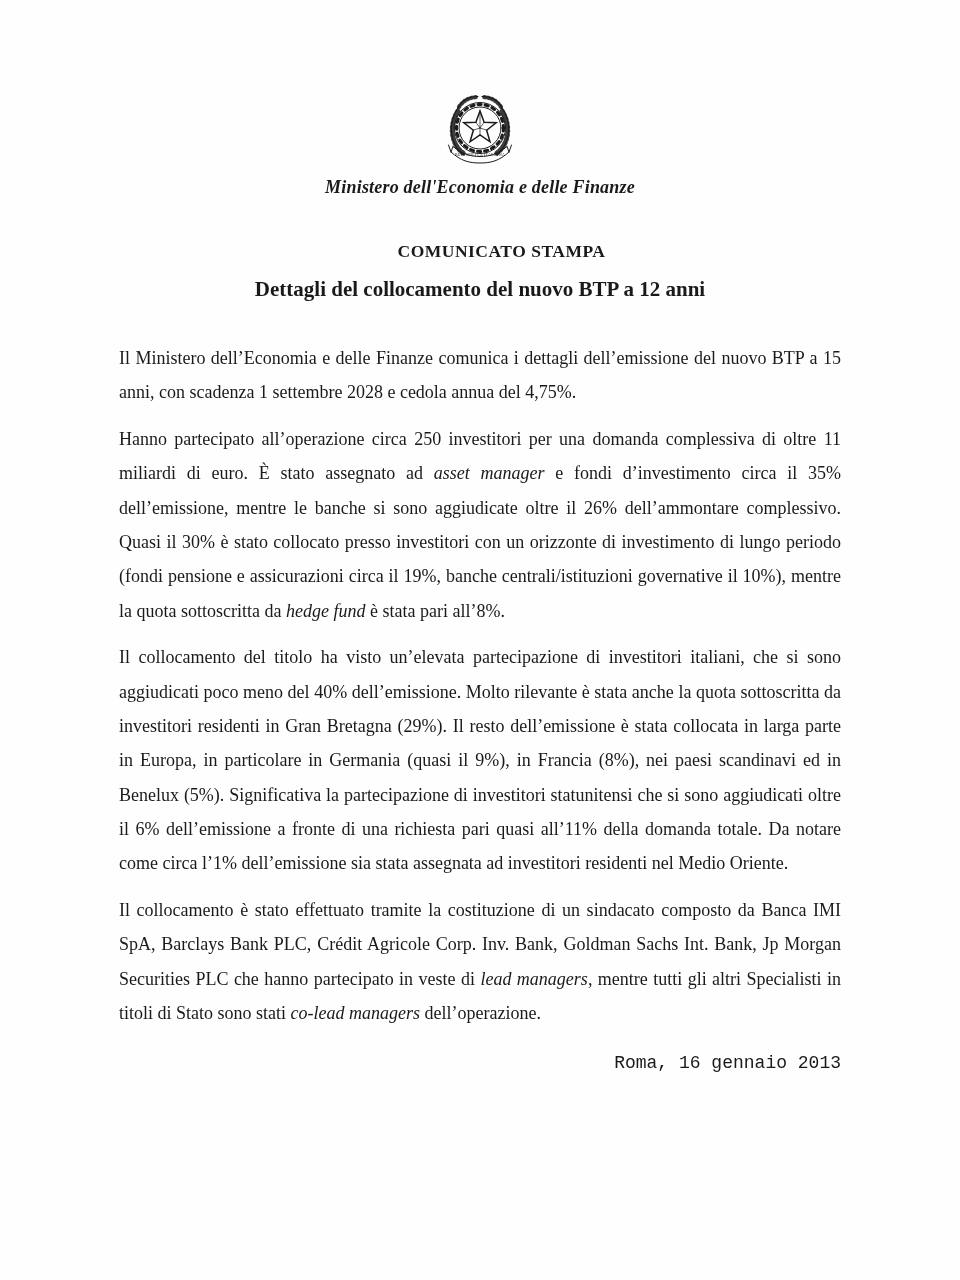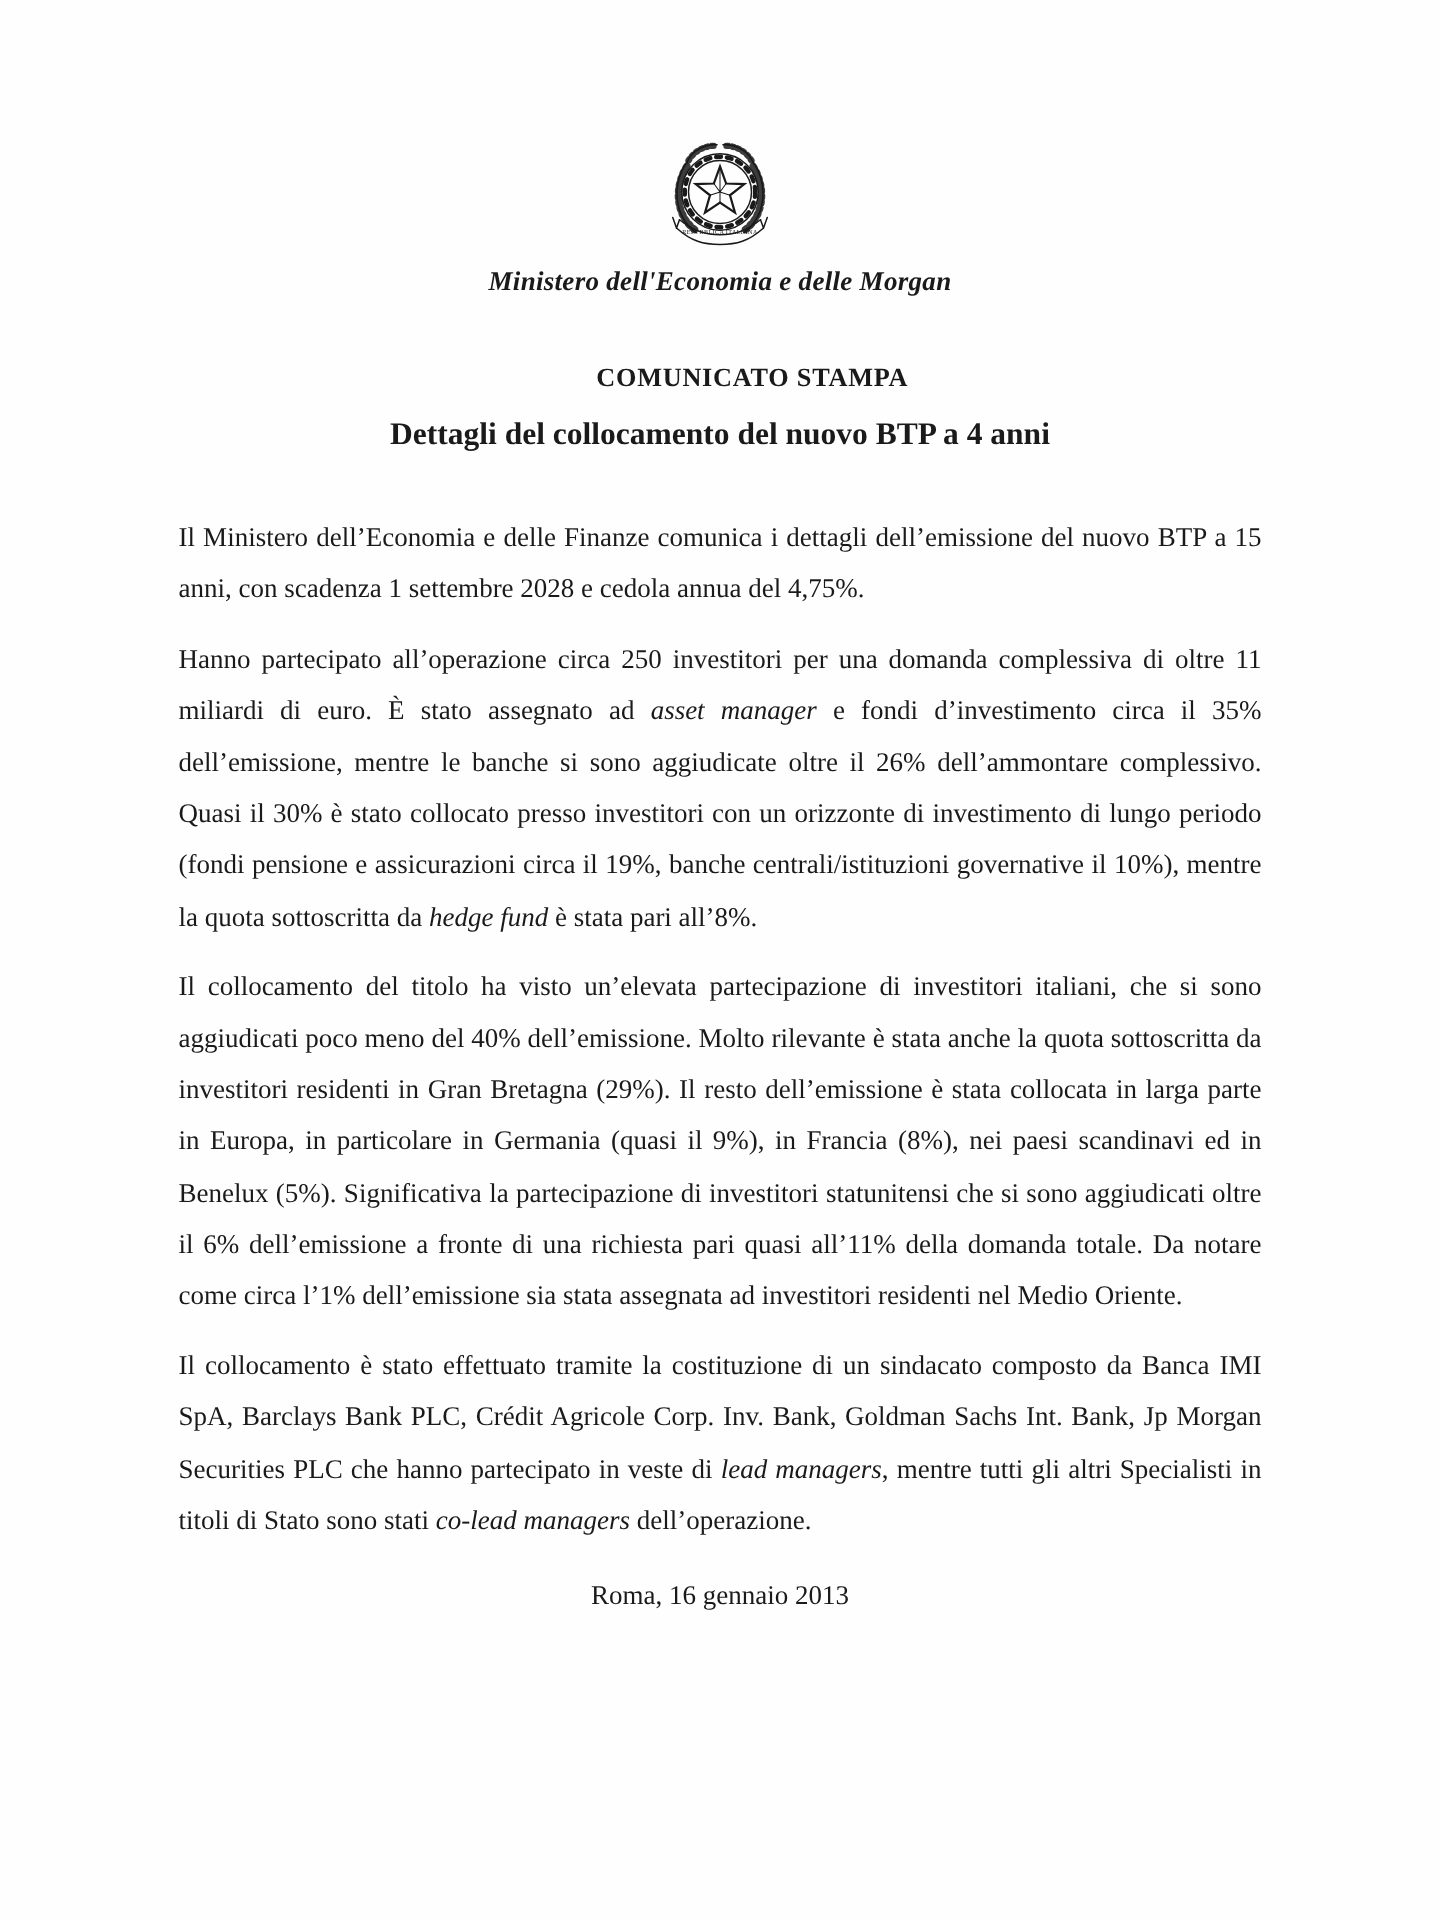--- a/index.html
+++ b/index.html
@@ -59,21 +59,22 @@
     hyphens: none;
   }
   .para { margin: 0 0 12.5px 0; }
   .para:last-child { margin-bottom: 0; }
   .run.it { font-style: italic; }
   .dateline {
     width: 722px;
     margin: 13px auto 0 auto;
     font-size: 18px;
     line-height: 34.3px;
-    text-align: center;
+    text-align: right;
+    font-family: Liberation Mono, monospace;
   }
 </style>
 </head>
 <body>
 
 <div class="page">
 
   <header class="doc-header">
     <div class="emblem">
       <svg width="84" height="84" viewBox="0 0 84 84" aria-hidden="true">
@@ -106,26 +107,26 @@
 
           <g>
             <path d="M13,61 C23,70 31,72 42,72 C53,72 61,70 71,61" stroke-width="1"></path>
             <path d="M15,55.5 C25,63.5 33,65.5 42,65.5 C51,65.5 59,63.5 69,55.5" stroke-width="1"></path>
             <path d="M13,61 L10.5,54 M15,55.5 L13,61 M71,61 L73.5,54 M69,55.5 L71,61" stroke-width="1"></path>
             <text x="42" y="65" font-size="4.1" text-anchor="middle" fill="#1a1a1a" stroke="none" letter-spacing="0.25">REPVBBLICA ITALIANA</text>
           </g>
         </g>
       </svg>
     </div>
-    <div class="ministry">Ministero dell'Economia e delle Morgan</div>
+    <div class="ministry">Ministero dell'Economia e delle Finanze</div>
   </header>
 
   <section class="titles">
     <h2 class="kicker">COMUNICATO STAMPA</h2>
-    <h1 class="doc-title">Dettagli del collocamento del nuovo BTP a 4 anni</h1>
+    <h1 class="doc-title">Dettagli del collocamento del nuovo BTP a 12 anni</h1>
   </section>
 
   <main class="body-text" id="body-paragraphs">
       <p class="para"><span class="run">Il Ministero dell’Economia e delle Finanze comunica i dettagli dell’emissione del nuovo BTP a 15 anni, con scadenza 1 settembre 2028 e cedola annua del 4,75%.</span></p>
       <p class="para"><span class="run">Hanno partecipato all’operazione circa 250 investitori per una domanda complessiva di oltre 11 miliardi di euro. È stato assegnato ad </span><span class="run it">asset manager</span><span class="run"> e fondi d’investimento circa il 35% dell’emissione, mentre le banche si sono aggiudicate oltre il 26% dell’ammontare complessivo. Quasi il 30% è stato collocato presso investitori con un orizzonte di investimento di lungo periodo (fondi pensione e assicurazioni circa il 19%, banche centrali/istituzioni governative il 10%), mentre la quota sottoscritta da </span><span class="run it">hedge fund</span><span class="run"> è stata pari all’8%.</span></p>
       <p class="para"><span class="run">Il collocamento del titolo ha visto un’elevata partecipazione di investitori italiani, che si sono aggiudicati poco meno del 40% dell’emissione. Molto rilevante è stata anche la quota sottoscritta da investitori residenti in Gran Bretagna (29%). Il resto dell’emissione è stata collocata in larga parte in Europa, in particolare in Germania (quasi il 9%), in Francia (8%), nei paesi scandinavi ed in Benelux (5%). Significativa la partecipazione di investitori statunitensi che si sono aggiudicati oltre il 6% dell’emissione a fronte di una richiesta pari quasi all’11% della domanda totale. Da notare come circa l’1% dell’emissione sia stata assegnata ad investitori residenti nel Medio Oriente.</span></p>
       <p class="para"><span class="run">Il collocamento è stato effettuato tramite la costituzione di un sindacato composto da Banca IMI SpA, Barclays Bank PLC, Crédit Agricole Corp. Inv. Bank, Goldman Sachs Int. Bank, Jp Morgan Securities PLC che hanno partecipato in veste di </span><span class="run it">lead managers</span><span class="run">, mentre tutti gli altri Specialisti in titoli di Stato sono stati </span><span class="run it">co-lead managers</span><span class="run"> dell’operazione.</span></p>
     </main>
 
   <p class="dateline">Roma, 16 gennaio 2013</p>

